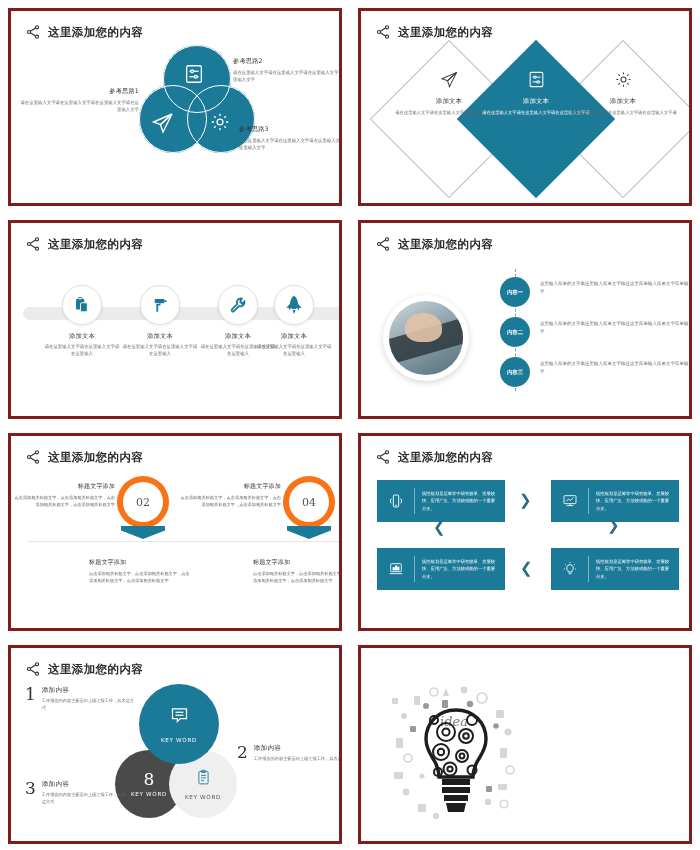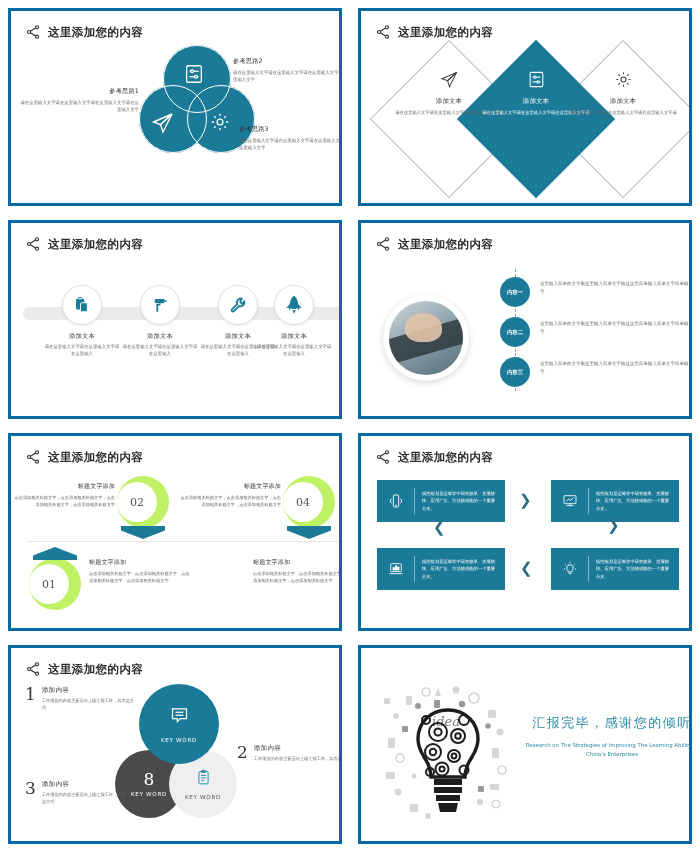--- a/index.html
+++ b/index.html
@@ -11,21 +11,21 @@
   }
   .grid {
     width:700px; height:850px;
     display:grid;
     grid-template-columns:350px 350px;
     grid-template-rows:212px 213px 212px 213px;
   }
   .cell { width:350px; padding:8px 8px 6px 8px; }
   .slide {
     width:100%; height:100%;
-    border:3px solid #0369a1;
+    border:3px solid #7f1d1d;
     background:#ffffff;
     position:relative;
     overflow:hidden;
   }
   .slide-inner { position:absolute; inset:0; padding:10px 14px; }
 
   
   .hdr { display:flex; align-items:center; gap:7px; height:22px; }
   .share-ic { width:16px; height:16px; flex:none; }
   .hdr-t {
@@ -102,22 +102,22 @@
     width:30px; height:30px; border-radius:50%; background:#1c7a99; color:#fff;
     font-size:5.4px; font-weight:bold; flex:none;
     display:flex; align-items:center; justify-content:center; margin-left:15px;
   }
   .lrow .bdy { font-size:4.5px; line-height:1.75; padding-top:3px; }
 
   
   .hr-mid { position:absolute; left:16px; top:105px; width:318px; height:1px; background:#e6e6e6; }
   .sb-wrap { position:absolute; width:56px; }
   .sb {
-    width:52px; height:52px; border-radius:50%; background:#bef264;
-    display:flex; align-items:center; justify-content:flex-start; position:relative;
+    width:52px; height:52px; border-radius:50%; background:#f97316;
+    display:flex; align-items:center; justify-content:center; position:relative;
   }
   .sb i {
     width:40px; height:40px; border-radius:50%; background:#fff;
     display:flex; align-items:center; justify-content:center;
     font-style:normal; font-size:11px; color:#555; font-family:"DejaVu Serif",serif;
   }
   .sb-tail { position:absolute; left:4px; width:44px; height:13px; background:#1c7a99; }
   .tail-dn { top:50px; clip-path:polygon(0 0,100% 0,100% 35%,50% 100%,0 35%); }
   .tail-up { bottom:50px; clip-path:polygon(50% 0,100% 65%,100% 100%,0 100%,0 65%); }
   .s5txt { position:absolute; width:104px; }
@@ -137,21 +137,21 @@
   
   .kw { position:absolute; border-radius:50%; display:flex; flex-direction:column;
         align-items:center; justify-content:center; }
   .kw-lbl { font-size:5.6px; letter-spacing:.7px; }
   .bignum { font-size:17px; color:#333; font-family:"DejaVu Serif",serif; line-height:1; }
   .s7b { position:absolute; display:flex; align-items:flex-start; gap:6px; }
   .s7b .ttl { font-size:6.6px; margin-bottom:3px; }
   .s7b .bdy { font-size:4.2px; line-height:1.6; }
 
   
-  .bulb { position:absolute; left:17px; top:32px; width:140px; height:150px; }
+  .bulb { position:absolute; left:25px; top:32px; width:140px; height:150px; }
   .thx { position:absolute; left:162px; top:66px; width:178px; text-align:center; }
   .thx-h { font-size:13px; color:#2d8aa8; letter-spacing:1.5px; font-family:"DejaVu Serif",serif; }
   .thx-s { font-size:5.4px; color:#2d8aa8; line-height:1.7; margin-top:9px; }
 </style>
 </head>
 <body>
 
 <div class="grid">
 
   <div class="cell">
@@ -409,26 +409,20 @@
         <div class="sb">
               <i>04</i>
           <div class="sb-tail tail-dn"></div>
             </div>
       </div>
       <div class="s5txt" style="left:166px;top:46px;text-align:right">
         <div class="ttl">标题文字添加</div>
         <div class="bdy">点击添加相关标题文字，点击添加相关标题文字，点击添加相关标题文字，点击添加相关标题文字</div>
       </div>
 
-      <div class="sb-wrap" style="left:18px;top:122px">
-        <div class="sb">
-              <i>01</i>
-          <div class="sb-tail tail-up"></div>
-            </div>
-      </div>
       <div class="s5txt" style="left:78px;top:122px;text-align:left">
         <div class="ttl">标题文字添加</div>
         <div class="bdy">点击添加相关标题文字，点击添加相关标题文字，点击添加相关标题文字，点击添加相关标题文字</div>
       </div>
 
       <div class="s5txt" style="left:242px;top:122px;text-align:left">
         <div class="ttl">标题文字添加</div>
         <div class="bdy">点击添加相关标题文字，点击添加相关标题文字，点击添加相关标题文字，点击添加相关标题文字</div>
       </div>
     </div>
@@ -632,21 +626,17 @@
             <circle cx="86" cy="90" r="4.5"></circle>
                 <circle cx="52" cy="92" r="4"></circle>
           </g>
           <rect x="56" y="99" width="28" height="6" fill="#1d1d1d"></rect>
           <rect x="56" y="107" width="28" height="6" fill="#1d1d1d"></rect>
           <rect x="58" y="115" width="24" height="6" fill="#1d1d1d"></rect>
           <path d="M60 123h20l-2 9H62z" fill="#1d1d1d"></path>
         </svg>
       </div>
 
-      <div class="thx">
-        <div class="thx-h">汇报完毕，感谢您的倾听</div>
-        <div class="thx-s">Research on The Strategies of Improving The Learning Ability of China's Enterprises</div>
-      </div>
     </div>
   </div>
   </div>
 
 </div>
 
 </body></html>

